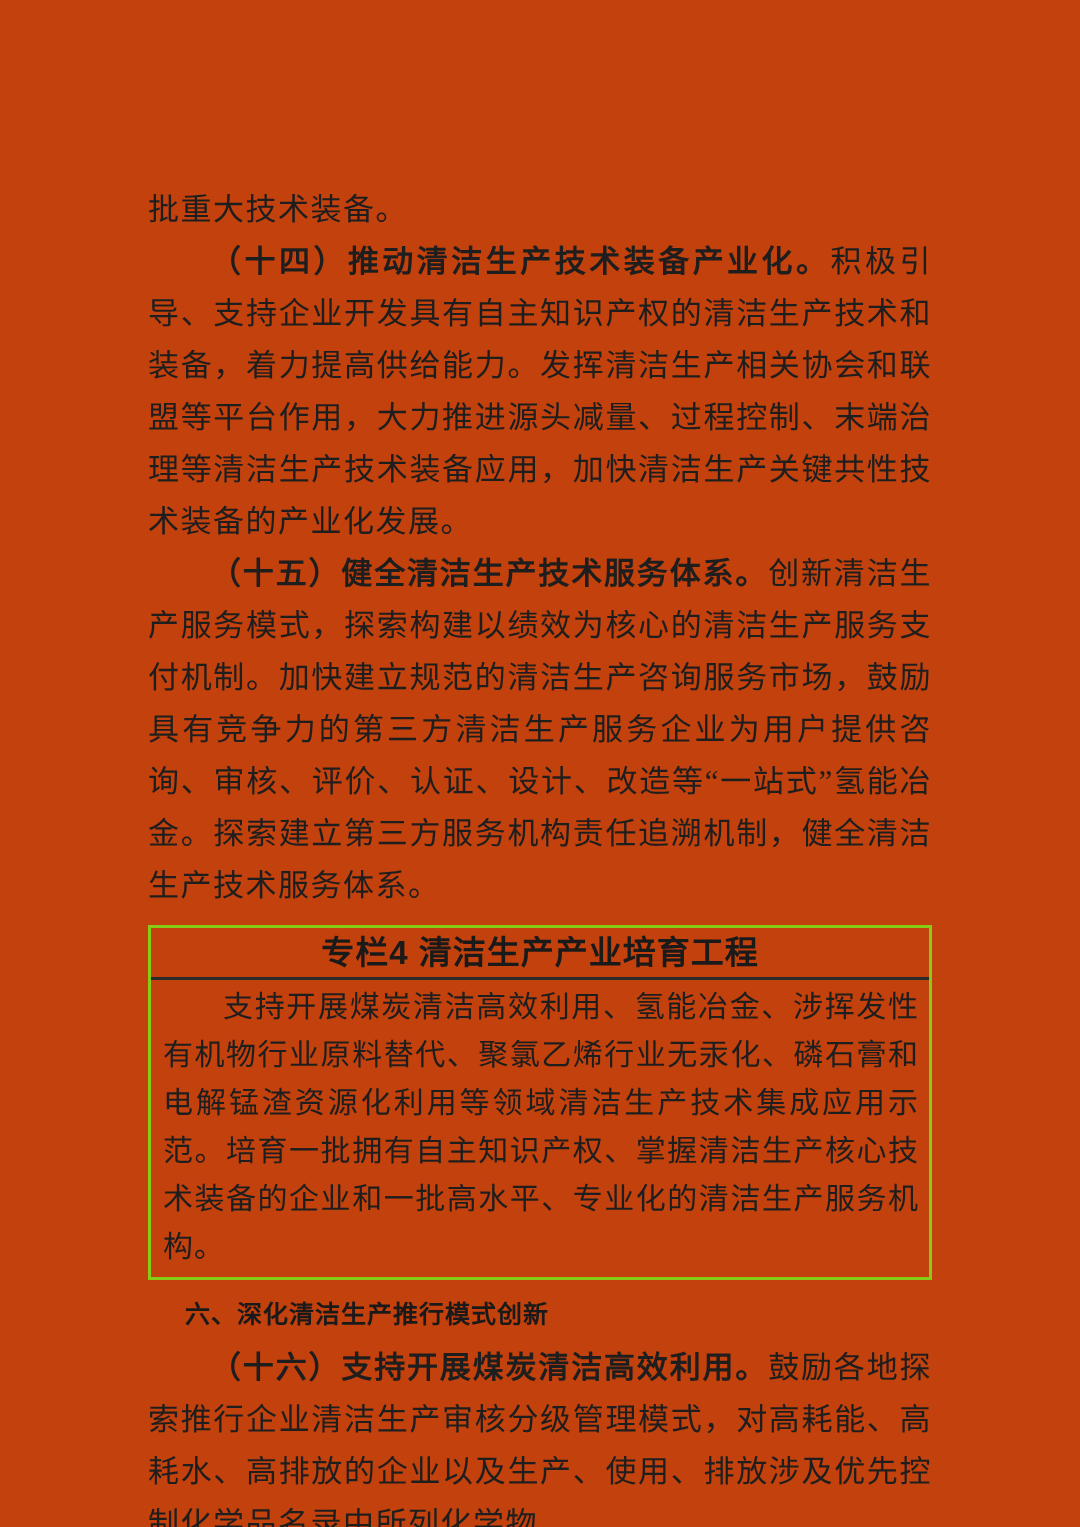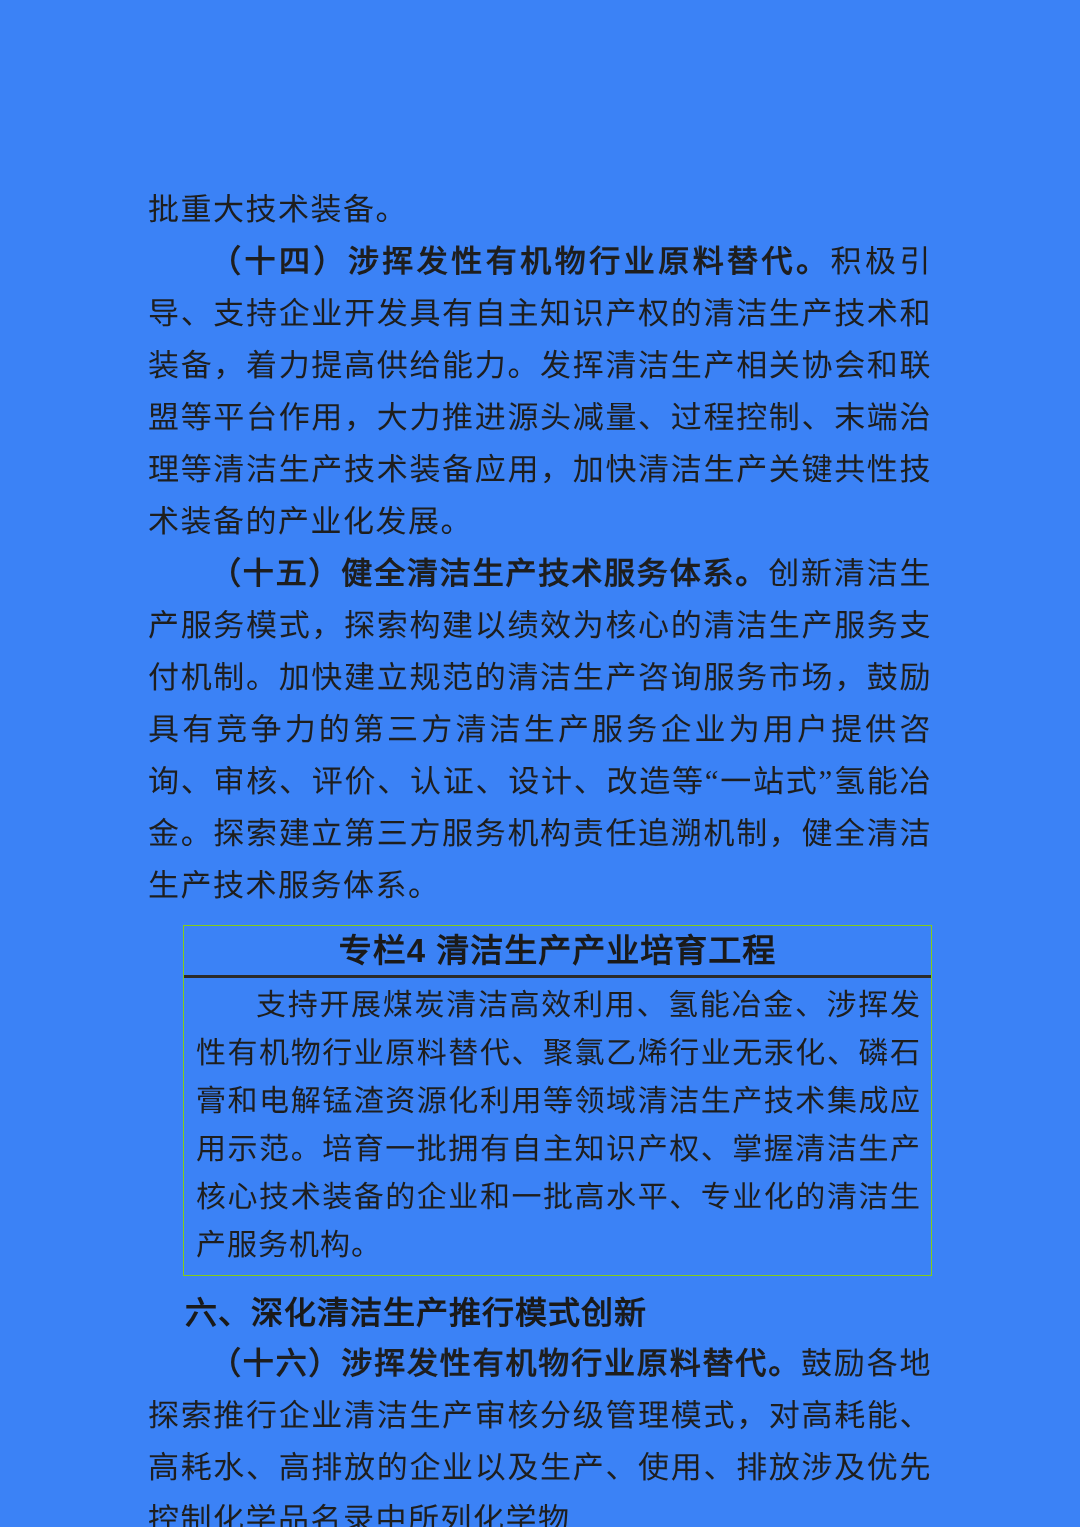--- a/index.html
+++ b/index.html
@@ -5,21 +5,21 @@
   html, body {
     margin: 0;
     padding: 0;
     background: #ffffff;
   }
   .page {
     position: relative;
     width: 1080px;
     height: 1527px;
     margin: 0 auto;
-    background: #3b82f6;
+    background: #c2410c;
     box-sizing: border-box;
     padding: 184px 148px 0 148px;
     font-family: "Liberation Serif", "DejaVu Serif", serif;
     color: #1e1e1e;
     overflow: hidden;
   }
   .body-para {
     margin: 0;
     font-size: 31px;
     line-height: 52px;
@@ -28,22 +28,21 @@
     text-justify: inter-ideograph;
   }
   .body-para.indented {
     text-indent: 2em;
   }
   .para-lead {
     font-weight: bold;
   }
   .column-box {
     margin-top: 13px;
-    border: 1px solid #84cc16;
-    margin-left: 35px;
+    border: 3px solid #84cc16;
   }
   .column-box-header {
     border-bottom: 3px solid #2b2b2b;
     text-align: center;
     font-family: "Liberation Sans", "DejaVu Sans", sans-serif;
     font-weight: bold;
     font-size: 33px;
     line-height: 49px;
     letter-spacing: 1px;
     color: #1a1a1a;
@@ -52,53 +51,53 @@
     padding: 3px 10px 6px 12px;
     font-size: 30px;
     line-height: 48px;
     letter-spacing: 1px;
     text-align: justify;
     text-justify: inter-ideograph;
     text-indent: 2em;
   }
   .section-heading {
     margin: 12px 0 0 0;
-    font-family: Liberation Serif, serif;
+    font-family: Liberation Mono, monospace;
     font-weight: bold;
-    font-size: 32px;
+    font-size: 25px;
     line-height: 50px;
     letter-spacing: 1px;
     color: #1a1a1a;
     text-indent: 37px;
   }
   .closing {
     margin-top: 0;
   }
 </style>
 </head>
 <body>
 
 <div class="page">
 
   <p class="body-para">
     <span>批重大技术装备。</span>
   </p>
 
   <p class="body-para indented">
-    <span class="para-lead">（十四）涉挥发性有机物行业原料替代。</span><span>积极引导、支持企业开发具有自主知识产权的清洁生产技术和装备，着力提高供给能力。发挥清洁生产相关协会和联盟等平台作用，大力推进源头减量、过程控制、末端治理等清洁生产技术装备应用，加快清洁生产关键共性技术装备的产业化发展。</span>
+    <span class="para-lead">（十四）推动清洁生产技术装备产业化。</span><span>积极引导、支持企业开发具有自主知识产权的清洁生产技术和装备，着力提高供给能力。发挥清洁生产相关协会和联盟等平台作用，大力推进源头减量、过程控制、末端治理等清洁生产技术装备应用，加快清洁生产关键共性技术装备的产业化发展。</span>
   </p>
 
   <p class="body-para indented">
     <span class="para-lead">（十五）健全清洁生产技术服务体系。</span><span>创新清洁生产服务模式，探索构建以绩效为核心的清洁生产服务支付机制。加快建立规范的清洁生产咨询服务市场，鼓励具有竞争力的第三方清洁生产服务企业为用户提供咨询、审核、评价、认证、设计、改造等“一站式”氢能冶金。探索建立第三方服务机构责任追溯机制，健全清洁生产技术服务体系。</span>
   </p>
 
   <div class="column-box">
     <div class="column-box-header">专栏4  清洁生产产业培育工程</div>
     <div class="column-box-body">支持开展煤炭清洁高效利用、氢能冶金、涉挥发性有机物行业原料替代、聚氯乙烯行业无汞化、磷石膏和电解锰渣资源化利用等领域清洁生产技术集成应用示范。培育一批拥有自主知识产权、掌握清洁生产核心技术装备的企业和一批高水平、专业化的清洁生产服务机构。</div>
   </div>
 
   <h2 class="section-heading">六、深化清洁生产推行模式创新</h2>
 
   <p class="body-para indented closing">
-    <span class="para-lead">（十六）涉挥发性有机物行业原料替代。</span><span>鼓励各地探索推行企业清洁生产审核分级管理模式，对高耗能、高耗水、高排放的企业以及生产、使用、排放涉及优先控制化学品名录中所列化学物</span>
+    <span class="para-lead">（十六）支持开展煤炭清洁高效利用。</span><span>鼓励各地探索推行企业清洁生产审核分级管理模式，对高耗能、高耗水、高排放的企业以及生产、使用、排放涉及优先控制化学品名录中所列化学物</span>
   </p>
 
 </div>
 
 </body></html>

